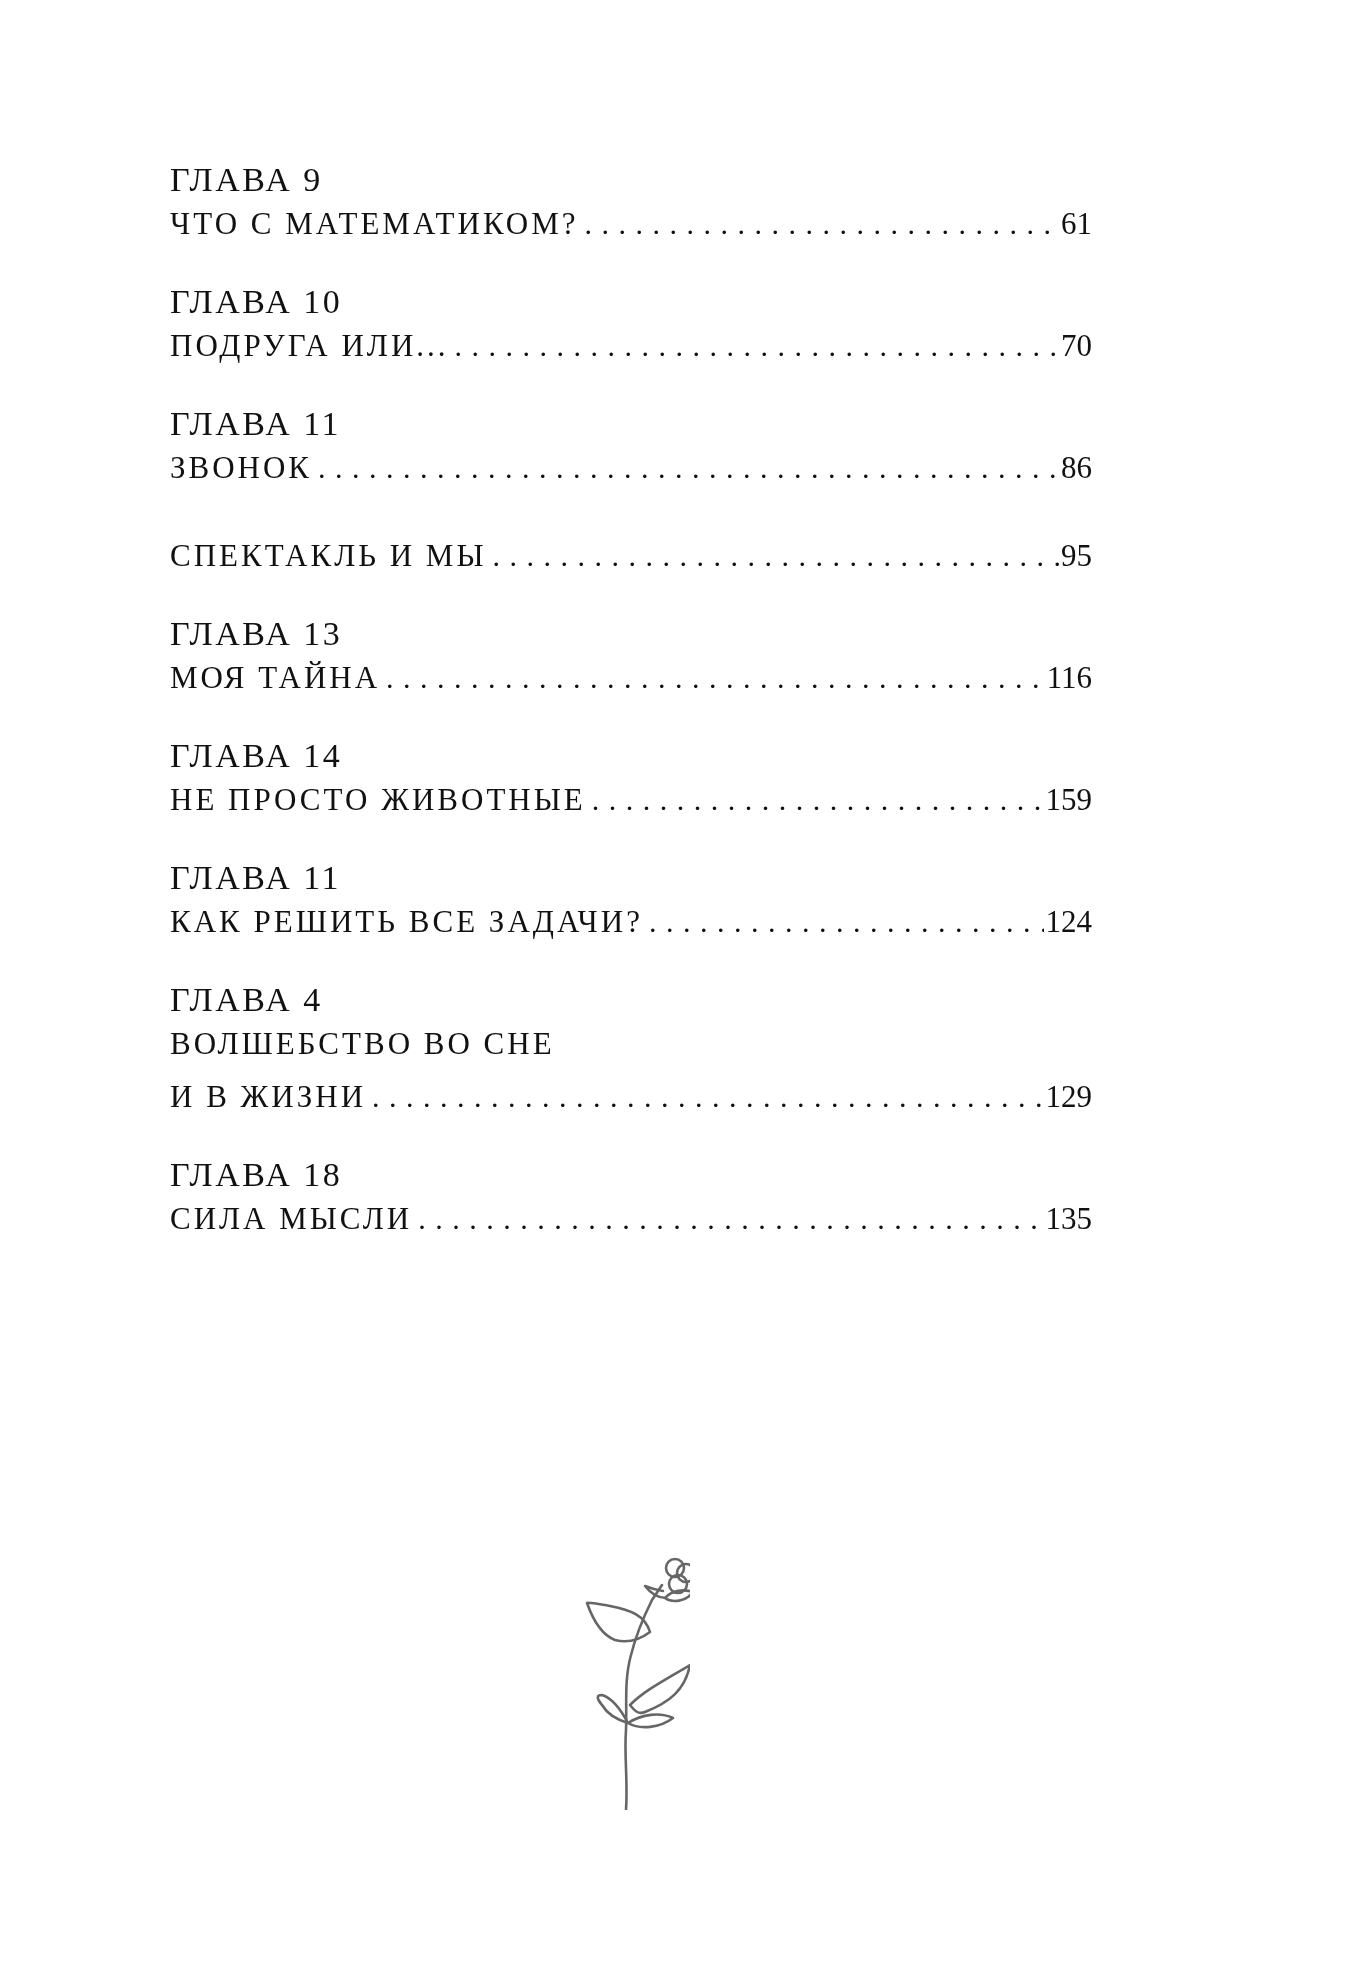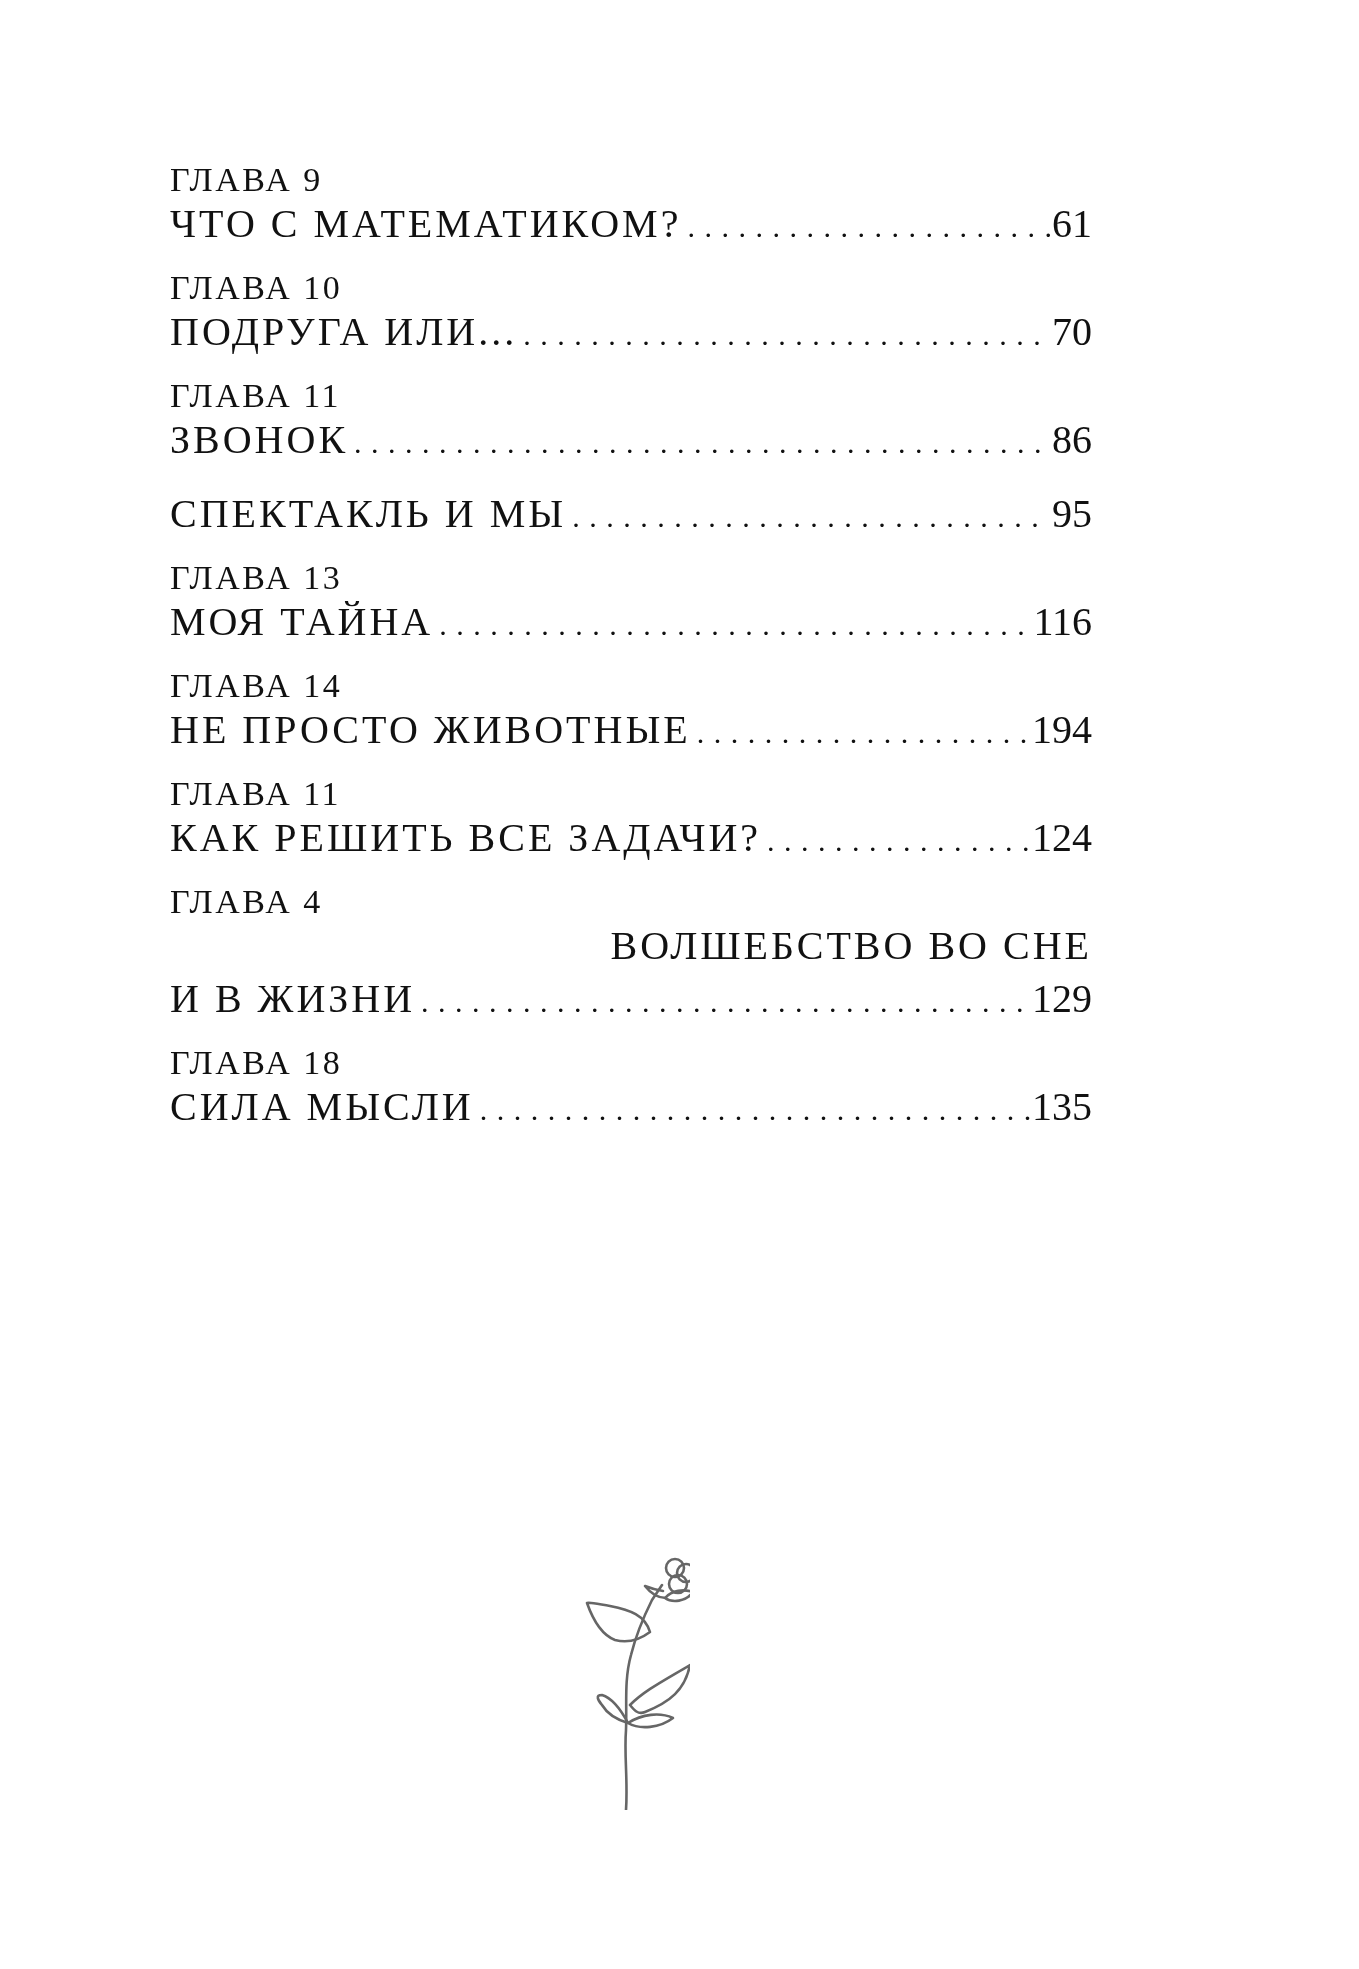--- a/index.html
+++ b/index.html
@@ -8,34 +8,33 @@
       font-family: "Liberation Serif", "DejaVu Serif", serif; color: #111111;
     }
     .toc { position: absolute; left: 170px; top: 163px; width: 922px; }
     .entry { margin: 0; }
     .chapter-label {
       font-size: 34px; line-height: 34px; letter-spacing: 2.5px;
       height: 34px; white-space: nowrap;
     }
     .title-line {
       display: flex; align-items: baseline;
-      font-size: 40px; line-height: 53px; height: 53px; letter-spacing: 3px;
+      font-size: 31px; line-height: 53px; height: 53px; letter-spacing: 3px;
       white-space: nowrap;
-      justify-content: flex-end;
     }
     .title-line .title-text { flex: 0 0 auto; }
     .title-line .leader {
       flex: 1 1 auto; overflow: hidden; margin: 0 2px 0 6px;
       letter-spacing: 9.5px; font-size: 30px; color: #111;
     }
     .title-line .leader::before {
       content: "....................................................................................................";
     }
     .title-line .page-num { flex: 0 0 auto; letter-spacing: 0; }
-    .entry + .entry { margin-top: 21px; }
+    .entry + .entry { margin-top: 35px; }
     .flower {
       position: absolute; left: 560px; top: 1540px; width: 130px; height: 270px;
     }
   </style>
 </head>
 <body>
 
 <div class="toc">
 
   <div class="entry">
@@ -80,21 +79,21 @@
       <span class="leader"></span>
       <span class="page-num">116</span>
     </div>
   </div>
 
   <div class="entry">
     <div class="chapter-label">ГЛАВА 14</div>
     <div class="title-line">
       <span class="title-text">НЕ ПРОСТО ЖИВОТНЫЕ</span>
       <span class="leader"></span>
-      <span class="page-num">194</span>
+      <span class="page-num">159</span>
     </div>
   </div>
 
 
   <div class="entry">
     <div class="chapter-label">ГЛАВА 11</div>
     <div class="title-line">
       <span class="title-text">КАК РЕШИТЬ ВСЕ ЗАДАЧИ?</span>
       <span class="leader"></span>
       <span class="page-num">124</span>

